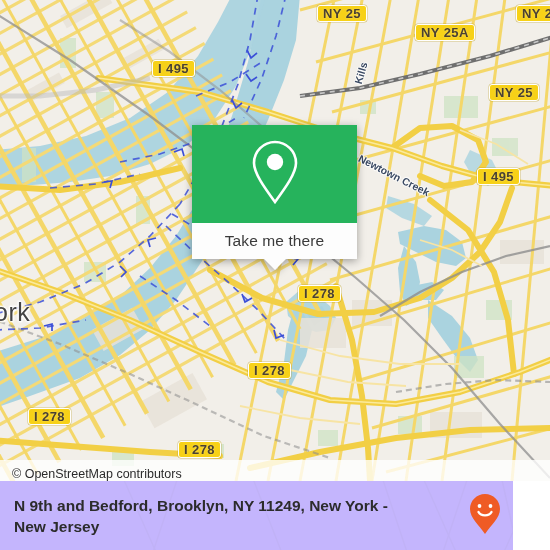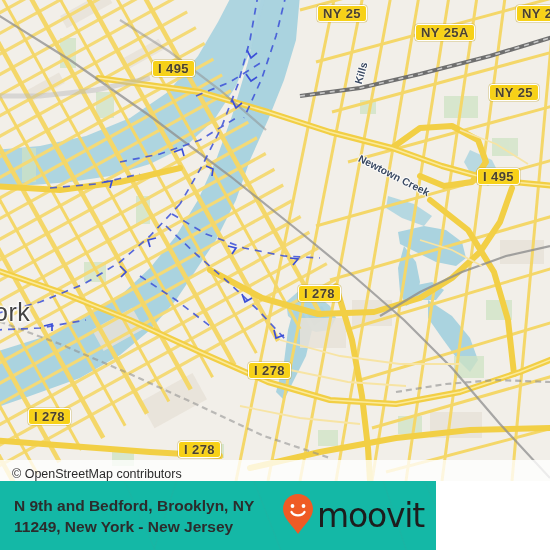--- a/index.html
+++ b/index.html
@@ -82,22 +82,22 @@
   #attribution {
     position:absolute; left:0; bottom:0; width:100%;
     height:21px; background:rgba(255,255,255,.78);
     display:flex; align-items:flex-end;
     padding-left:12px;
     font-size:12.5px; color:#2b2b2b;
   }
 
   
   #footer {
-    position:absolute; left:0; top:481px; width:436px; height:69px;
-    background:#14b8a6; overflow:hidden;
+    position:absolute; left:0; top:481px; width:513px; height:69px;
+    background:#c4b5fd; overflow:hidden;
   }
   #footer-watermark { position:absolute; left:0; top:0; opacity:.05; }
   #footer-inner {
     position:relative; height:100%;
     display:flex; align-items:center; justify-content:space-between;
     padding:0 12px 0 14px;
   }
   #footer-title {
     font-size:15.5px; font-weight:bold; color:#2c2c2c;
     line-height:21px; max-width:390px;
@@ -339,20 +339,33 @@
     <div class="shield" style="left:415px; top:24px;">NY 25A</div>
     <div class="shield" style="left:516px; top:5px;">NY 2</div>
     <div class="shield" style="left:489px; top:84px;">NY 25</div>
     <div class="shield" style="left:152px; top:60px;">I 495</div>
     <div class="shield" style="left:477px; top:168px;">I 495</div>
     <div class="shield" style="left:298px; top:285px;">I 278</div>
     <div class="shield" style="left:248px; top:362px;">I 278</div>
     <div class="shield" style="left:28px; top:408px;">I 278</div>
     <div class="shield" style="left:178px; top:441px;">I 278</div>
 
+    <div id="popup">
+      <div id="popup-image">
+        <span>
+          <svg width="50" height="66" viewBox="0 0 50 66" fill="none" xmlns="http://www.w3.org/2000/svg">
+            <path d="M25 3 C13.4 3 4 12.4 4 24 C4 34 14 48 25 63
+                     C36 48 46 34 46 24 C46 12.4 36.6 3 25 3 Z" stroke="#ffffff" stroke-width="2.6" fill="none"></path>
+            <circle cx="25" cy="23" r="8.2" fill="#ffffff"></circle>
+          </svg>
+        </span>
+      </div>
+      <div id="popup-button">Take me there</div>
+      <div id="popup-tail"></div>
+    </div>
 
     <div id="attribution">
       <span>© OpenStreetMap contributors</span>
     </div>
   </div>
 
   <div id="footer">
 
     <svg id="footer-watermark" width="550" height="69" viewBox="0 0 550 69">
       <g stroke="#808080" stroke-width="1.4" fill="none">
@@ -373,18 +386,17 @@
       <div id="brand">
         <span>
           <svg width="32" height="42" viewBox="0 0 32 42" xmlns="http://www.w3.org/2000/svg">
             <path d="M16 1 C7.7 1 1 7.7 1 16 C1 25 10 32 16 41
                      C22 32 31 25 31 16 C31 7.7 24.3 1 16 1 Z" fill="#ef5b25"></path>
             <circle cx="10.5" cy="13" r="1.9" fill="#ffffff"></circle>
             <circle cx="21.5" cy="13" r="1.9" fill="#ffffff"></circle>
             <path d="M9.5 19 C12 23.5 20 23.5 22.5 19" stroke="#ffffff" stroke-width="2.4" fill="none" stroke-linecap="round"></path>
           </svg>
         </span>
-        <span id="brand-text">moovit</span>
       </div>
     </div>
   </div>
 
 </div>
 
 </body></html>

